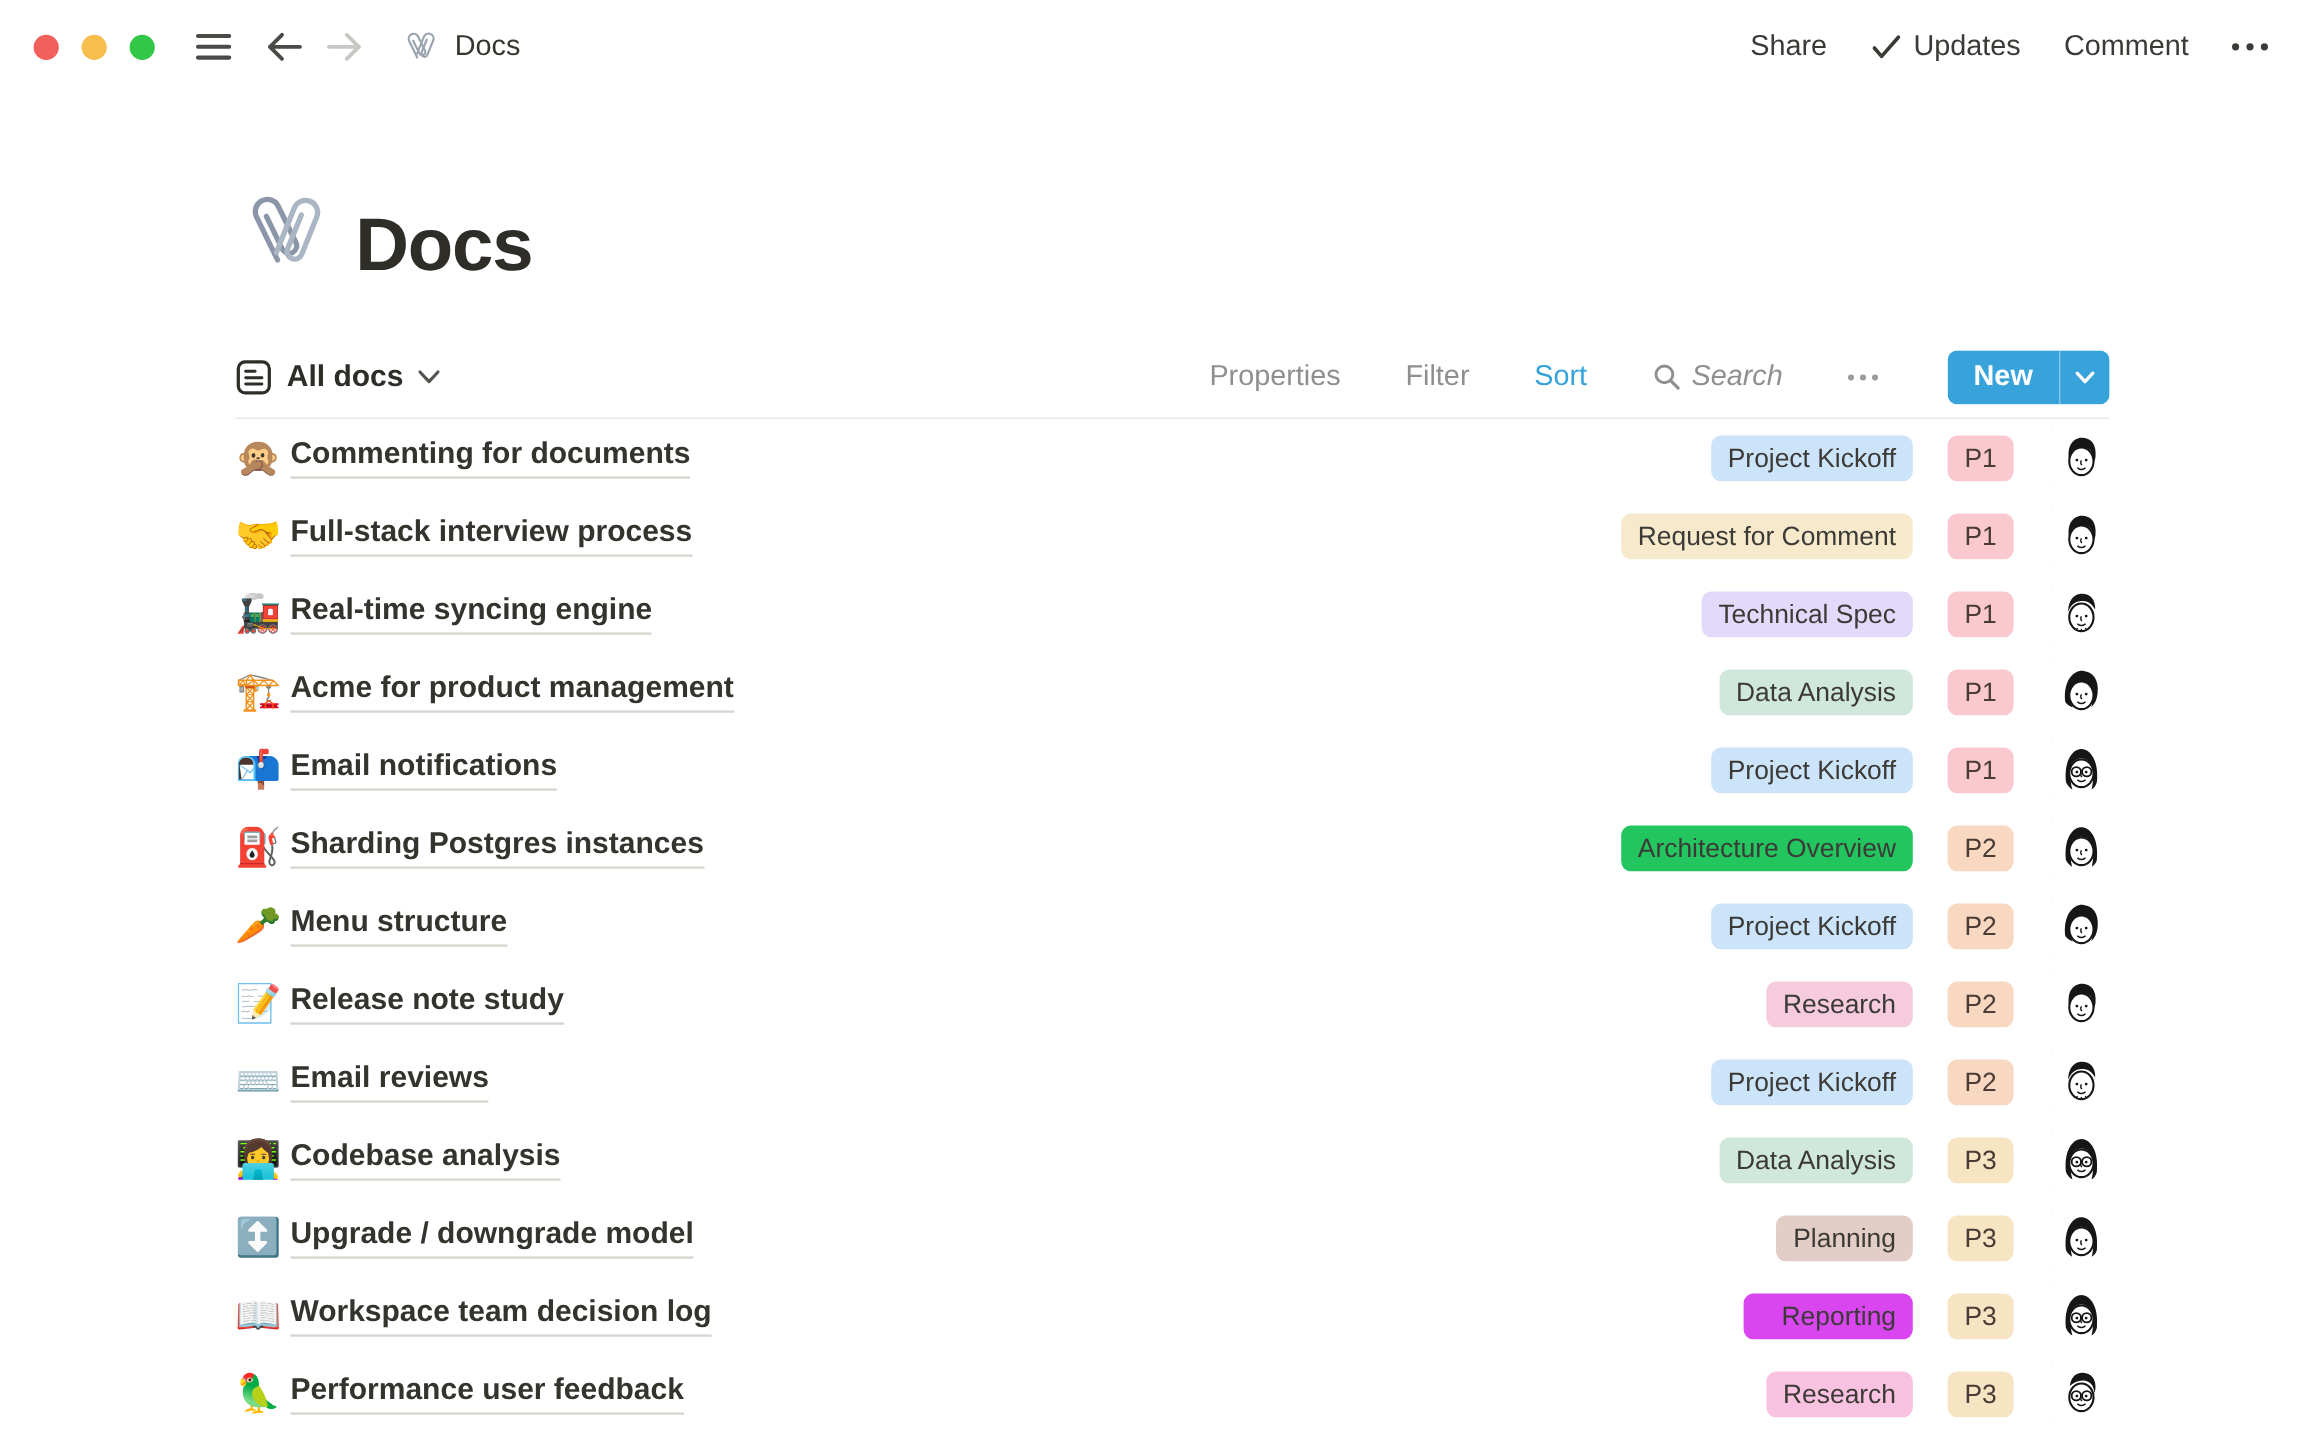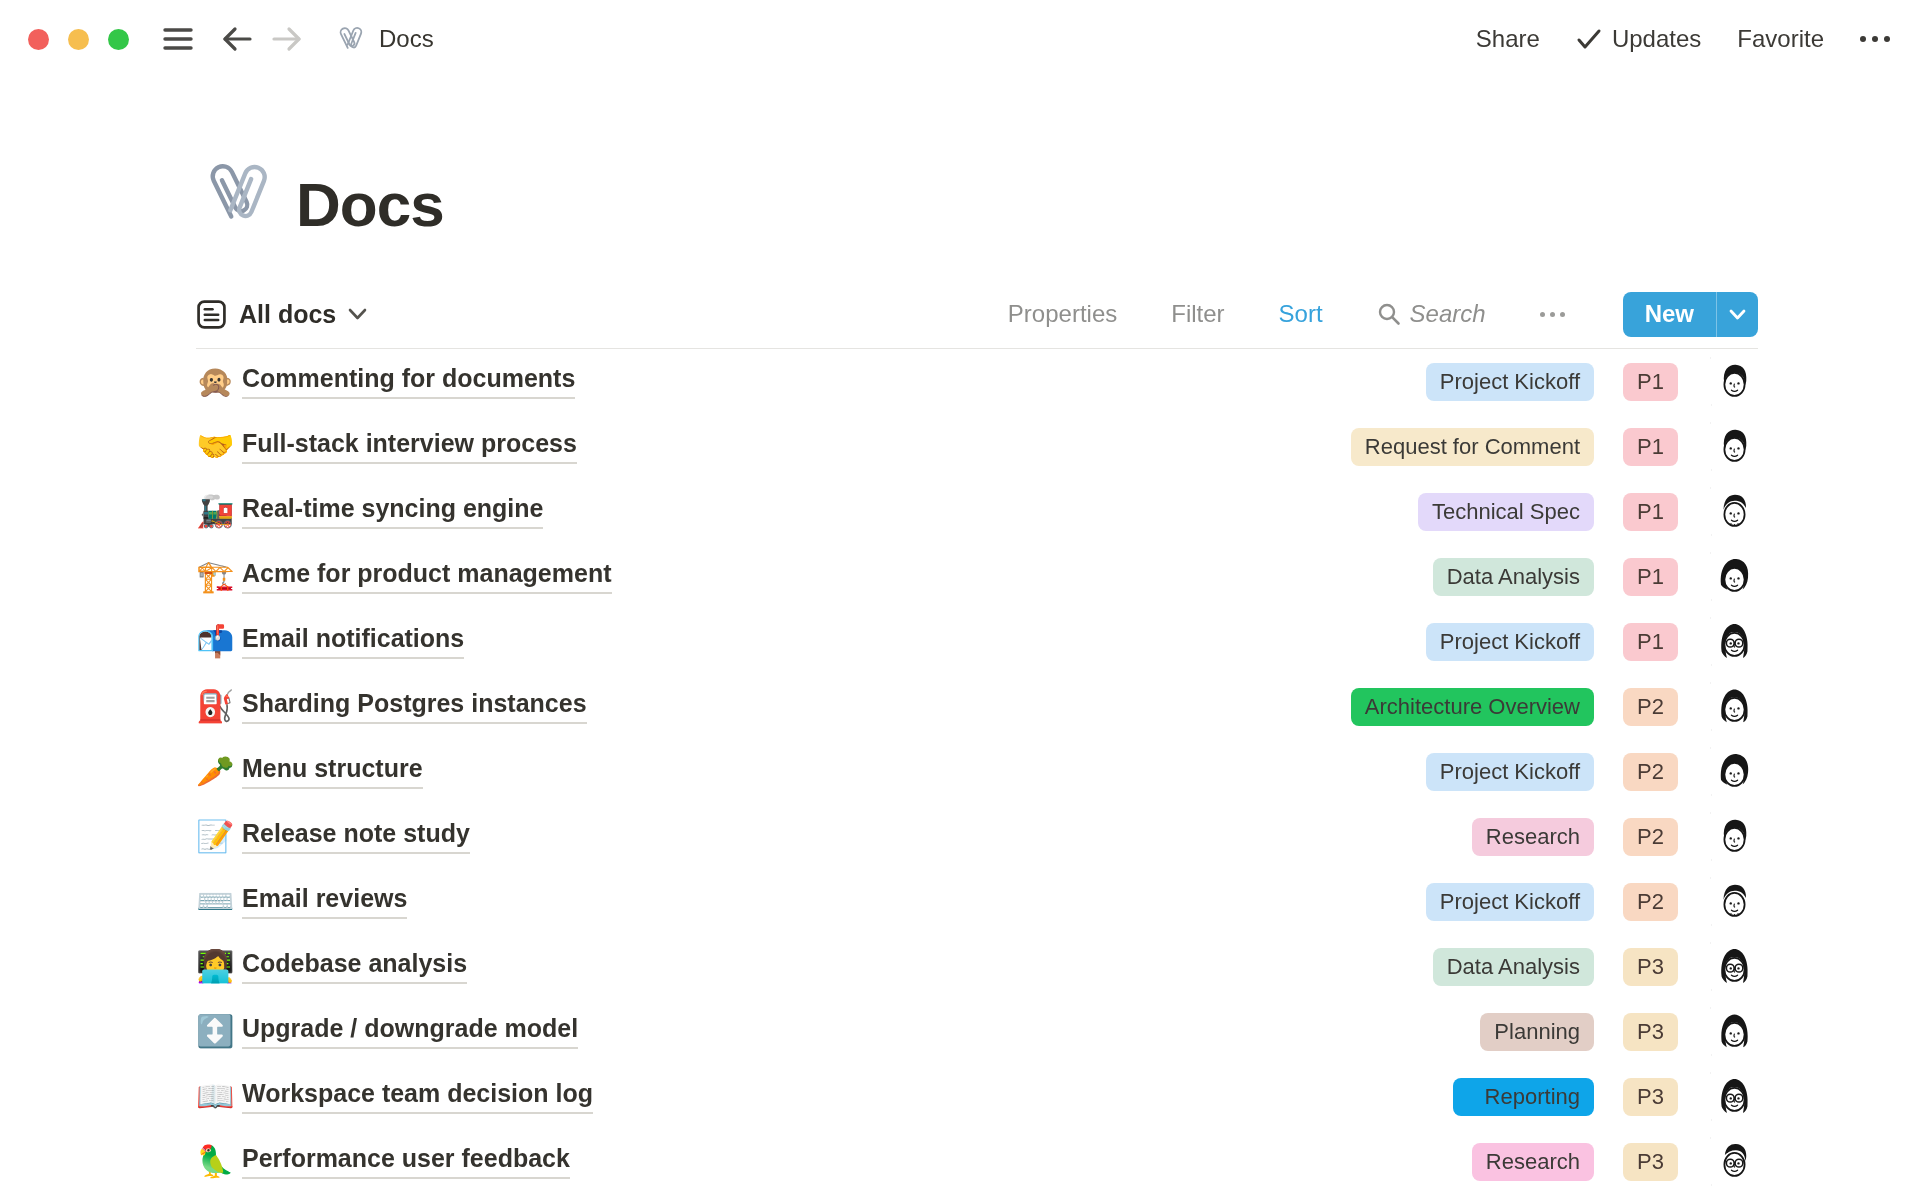--- a/index.html
+++ b/index.html
@@ -117,21 +117,21 @@
   <span class="tb-spacer"></span>
 
   <div class="tb-right">
     <span>Share</span>
     <span class="tb-updates">
       <svg width="26" height="22" viewBox="0 0 26 22">
           <polyline points="3,12 9,19 23,3" fill="none" stroke="#3c3a36" stroke-width="3" stroke-linecap="round" stroke-linejoin="round"></polyline>
         </svg>
       <span>Updates</span>
     </span>
-    <span>Favorite</span>
+    <span>Comment</span>
     <span class="dots3">
         <i></i>
         <i></i>
         <i></i>
       </span>
   </div>
 </div>
 
 <div class="content">
 
@@ -448,21 +448,21 @@
               <path d="M20 21.8 q-1.1 2.6 .5 3.1" fill="none" stroke="#161616" stroke-width="1"></path>
               <path d="M17.4 27.4 q2.6 1.9 5.2 0" fill="none" stroke="#161616" stroke-width="1.1" stroke-linecap="round"></path>
             </svg></span></span>
   </div>
 
   <div class="doc-row">
     <span class="doc-emoji">📖</span>
     <span class="doc-title">Workspace team decision log</span>
     <span class="row-spacer"></span>
     <span class="cell-tag">
-          <span class="tag-pill" style="background: #0ea5e9; padding-left: 32px;">Reporting</span>
+          <span class="tag-pill" style="background: #d946ef; padding-left: 32px;">Reporting</span>
         </span>
     <span class="cell-priority">
           <span class="pri-pill" style="background: rgb(246, 228, 195);">P3</span>
         </span>
     <span class="cell-avatar"><span class="avatar"><svg viewBox="0 0 40 40">
               <circle cx="20" cy="20" r="20" fill="#fff"></circle>
               <path d="M9 28.5 C7.5 13 14 5.2 20 5.2 C26 5.2 32.5 13 31 28.5 C30.4 31.2 29 33 27.2 34 C28.8 27 29 19.5 26.6 15.6 C24.8 13 22.4 12 20 12 C15.8 12 12.6 14.8 12.2 20.2 C11.9 24.4 12.4 30 13.6 34 C11.4 32.8 9.6 30.4 9 28.5 Z" fill="#161616"></path>
               <ellipse cx="20" cy="22.5" rx="8.6" ry="9.8" fill="#fff" stroke="#161616" stroke-width="1.5"></ellipse>
               <circle cx="16.8" cy="21.6" r="1" fill="#161616"></circle>
               <circle cx="23.4" cy="21.6" r="1" fill="#161616"></circle>

